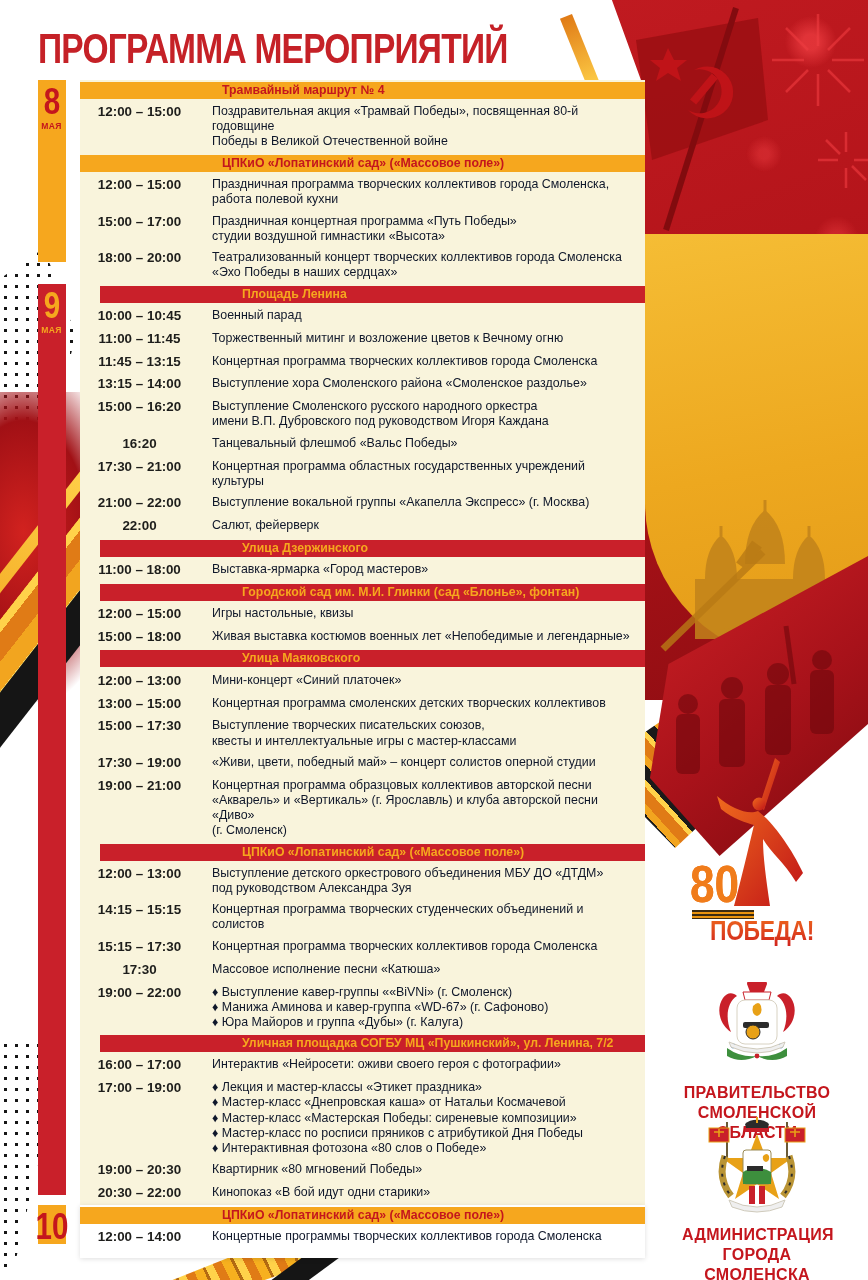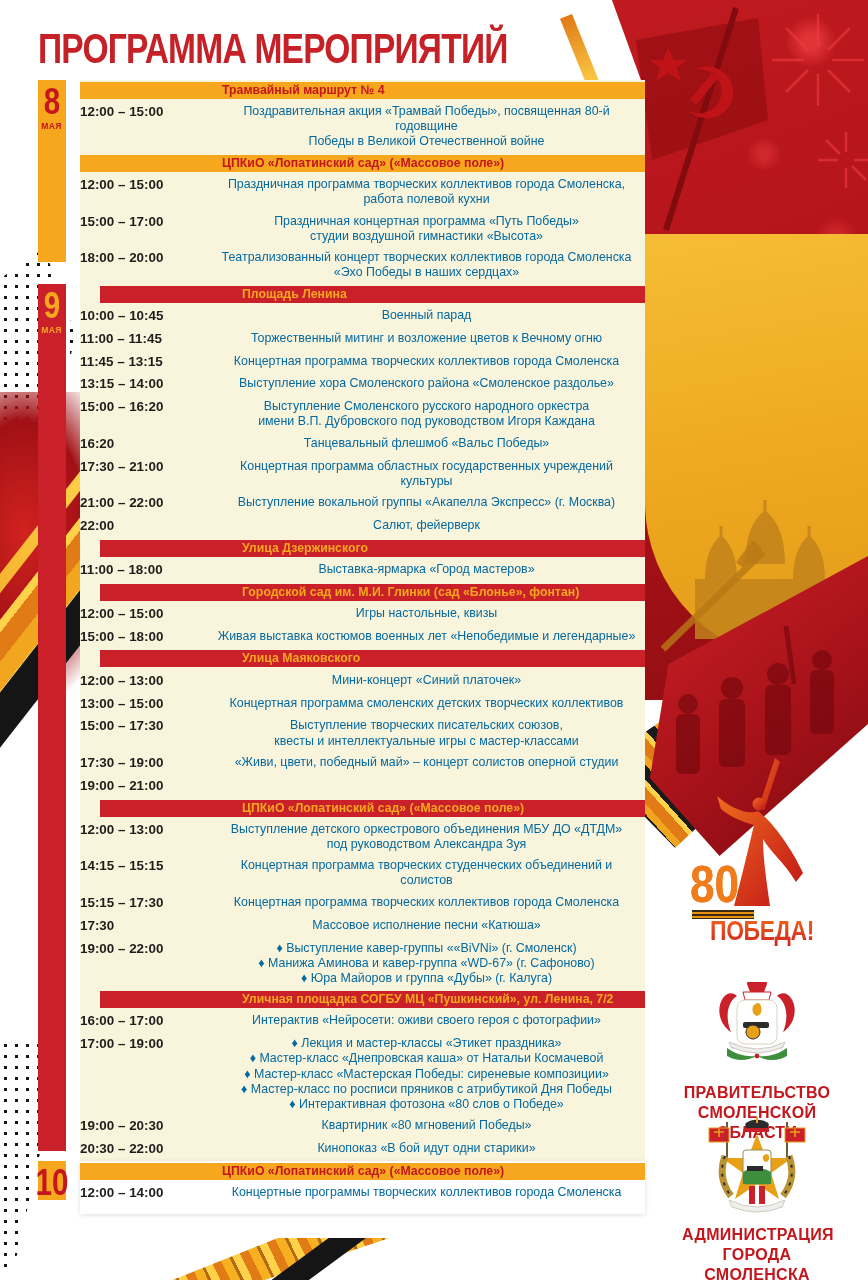--- a/index.html
+++ b/index.html
@@ -32,26 +32,26 @@
   .content.cream { background:#F9F4DC; }
   .content.white { background:#ffffff; box-shadow:0 1px 5px rgba(0,0,0,.13); }
   .venue {
     height:17px; line-height:17px; margin:2px 0; padding-left:142px;
     font-size:12.3px; font-weight:700; white-space:nowrap;
   }
   .venue.gold { background:#F6A71E; color:#C4161D; }
   .venue.red  { background:#C9202A; color:#F6A71E;margin-left:20px; }
   .event { display:flex; padding:3.2px 0; }
   .event .time {
-    width:132px; padding-right:13px; text-align:left; flex-shrink:0;
+    width:132px; padding-right:13px; text-align:center; flex-shrink:0;
     font-size:13.4px; font-weight:800; color:#1d1d1b; line-height:1.23;
   }
   .event .desc {
-    flex:1; padding-right:4px; font-size:12.4px; color:#0369a1;
-    line-height:1.22; white-space:pre-line;text-align:center;
+    flex:1; padding-right:4px; font-size:12.4px; color:#0f172a;
+    line-height:1.22; white-space:pre-line;
   }
   
   .dots {
     position:absolute;
     background-image:radial-gradient(#161616 1.6px, transparent 2px);
     background-size:11px 11px; z-index:1;
   }
   .dots-top { left:0; top:248px; width:76px; height:220px;
     clip-path:polygon(58% 0,100% 40%,52% 100%,0 100%,0 14%); }
   .dots-bottom { left:0; top:1040px; width:52px; height:230px;
@@ -408,20 +408,23 @@
             <div class="time">15:00 – 17:30</div>
             <div class="desc">Выступление творческих писательских союзов,
 квесты и интеллектуальные игры с мастер-классами</div>
           </div>
           <div class="event">
             <div class="time">17:30 – 19:00</div>
             <div class="desc">«Живи, цвети, победный май» – концерт солистов оперной студии</div>
           </div>
           <div class="event">
             <div class="time">19:00 – 21:00</div>
+            <div class="desc">Концертная программа образцовых коллективов авторской песни
+«Акварель» и «Вертикаль» (г. Ярославль) и клуба авторской песни «Диво»
+(г. Смоленск)</div>
           </div>
           <div class="venue red">ЦПКиО «Лопатинский сад» («Массовое поле»)</div>
           <div class="event">
             <div class="time">12:00 – 13:00</div>
             <div class="desc">Выступление детского оркестрового объединения МБУ ДО «ДТДМ»
 под руководством Александра Зуя</div>
           </div>
           <div class="event">
             <div class="time">14:15 – 15:15</div>
             <div class="desc">Концертная программа творческих студенческих объединений и

